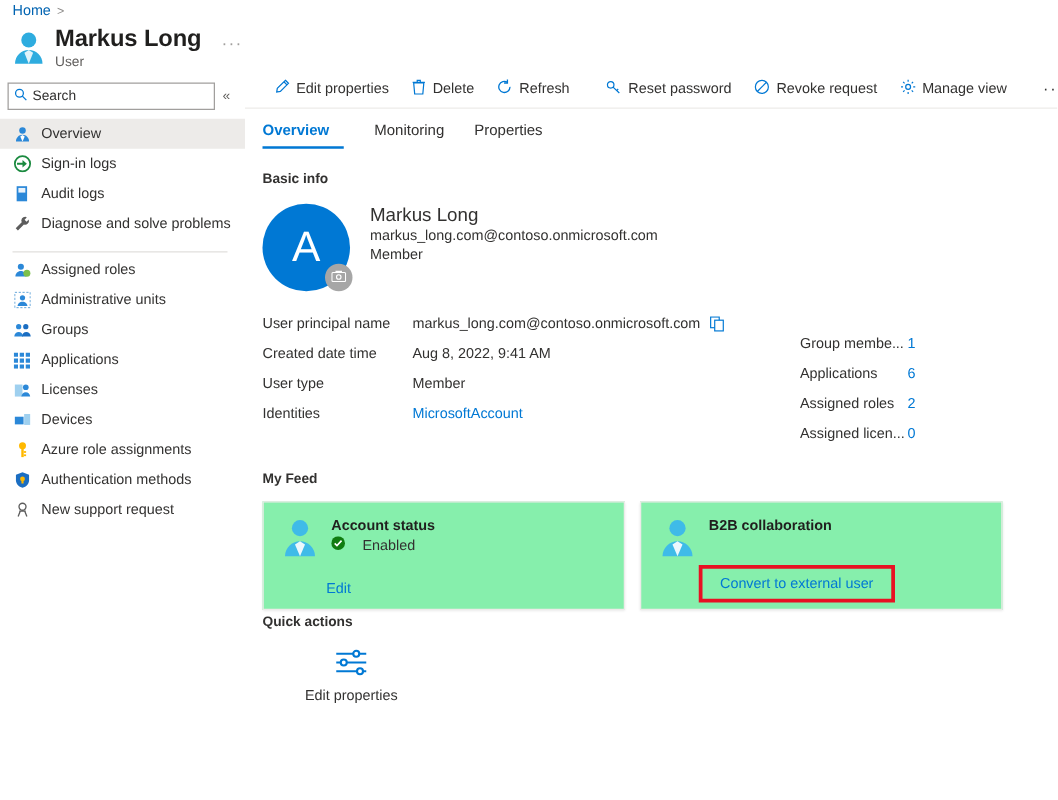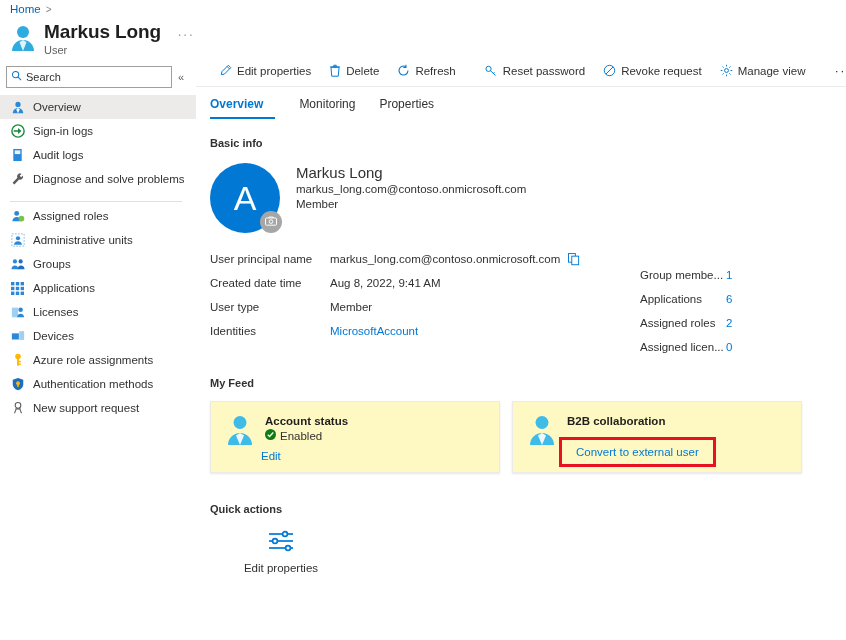--- a/index.html
+++ b/index.html
@@ -289,41 +289,41 @@
 
   
   .cards {
     display: flex;
     gap: 12px;
     padding-left: 14px;
     margin-top: 12px;
   }
   .card {
     width: 290px;
-    height: 72px;
+    height: 87px;
     border: 1px solid #edebe9;
-    background: #fef9c3;
+    background: #86efac;
     box-shadow: 0 1px 2px rgba(0,0,0,0.10);
     padding: 12px 14px;
     box-sizing: border-box;
     position: relative;
   }
   .card-head { display: flex; align-items: flex-start; gap: 10px; }
   .card-title {
     font-size: 11.5px;
     font-weight: 700;
     color: #201f1e;
     line-height: 15px;
   }
   .card-status {
     font-size: 11.5px;
     color: #323130;
     display: flex;
     align-items: center;
-    gap: 4px;
+    gap: 14px;
     line-height: 15px;
     text-align: center;
   }
   .card-link {
     font-size: 11.5px;
     color: #0078d4;
     cursor: pointer;
     position: absolute;
     left: 50px;
     bottom: 10px;
@@ -331,21 +331,21 @@
   .card-link.boxed {
     left: 46px;
     bottom: 5px;
     border: 3px solid #e81123;
     padding: 6px 14px 6px 14px;
   }
 
   
   .qa-wrap {
     padding-left: 14px;
-    margin-top: 30px;
+    margin-top: 4px;
   }
   .qa-item {
     margin-top: 14px;
     margin-left: 26px;
     width: 90px;
     text-align: center;
     cursor: pointer;
   }
   .qa-label {
     font-size: 11.5px;

